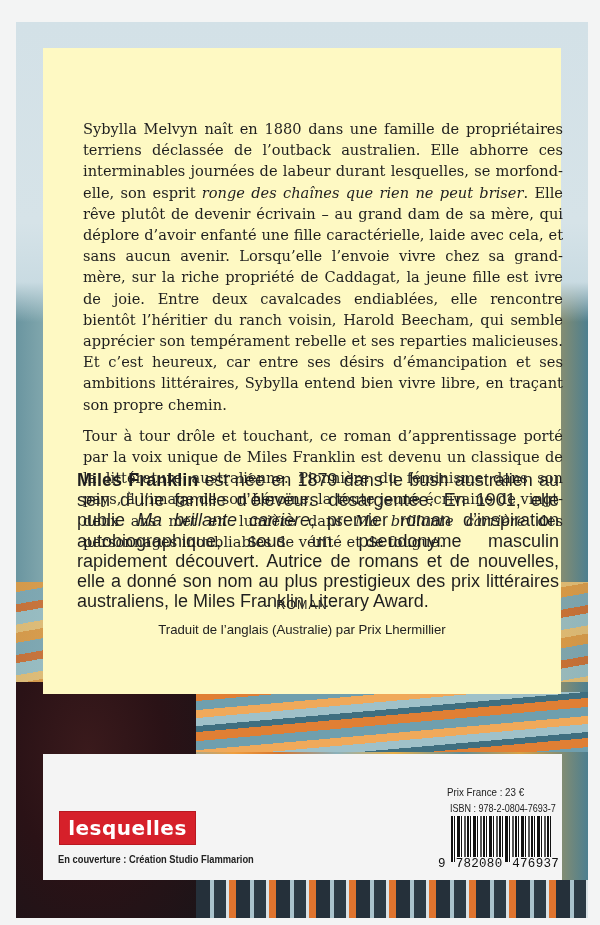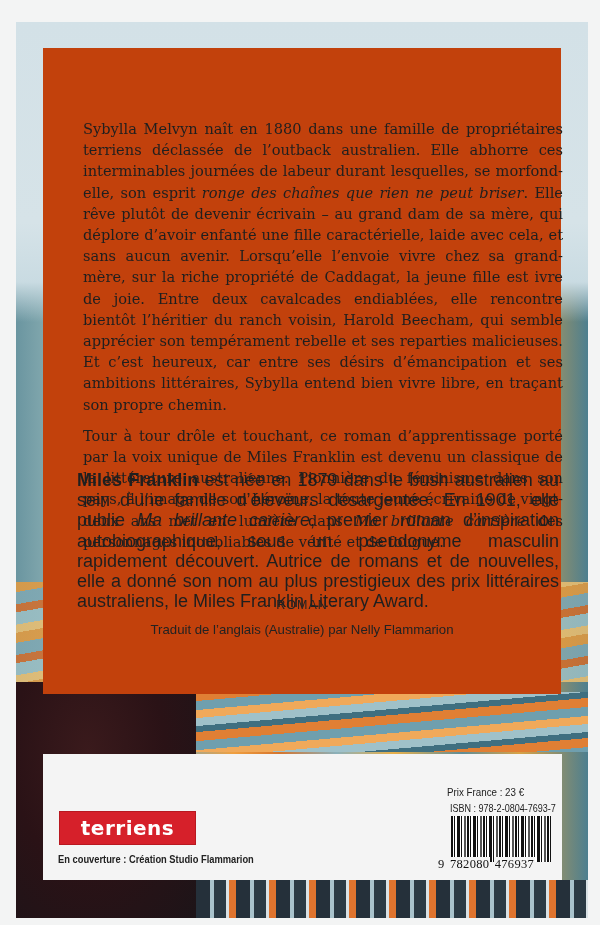--- a/index.html
+++ b/index.html
@@ -9,37 +9,37 @@
         linear-gradient(180deg,#d3e1e7 0px,#d6e3e8 200px,#c9dbe2 260px,rgba(0,0,0,0) 300px),
         linear-gradient(90deg,#6a95a0 0%,#8fb2b5 8%,#dfe6e3 16%,#89a9a8 28%,#f0a040 38%,#d6742c 46%,#8ab0ba 56%,#e9b04a 66%,#5f8d98 78%,#d9a245 88%,#4d7f8f 100%);}
     .cover .dark{position:absolute;left:0;top:660px;width:180px;height:236px;
       background:radial-gradient(ellipse at 40% 30%,#3a1a1c 0%,#2a1216 50%,#1d1418 100%);}
     .cover .strip1{position:absolute;left:0;top:560px;width:572px;height:100px;
       background:repeating-linear-gradient(170deg,#e59a3d 0 10px,#7fa8b3 10px 22px,#d36c2a 22px 30px,#9cc0c5 30px 42px,#edc070 42px 50px);opacity:.85;}
     .cover .strip2{position:absolute;left:180px;top:670px;width:392px;height:60px;
       background:repeating-linear-gradient(175deg,#e07f34 0 9px,#6f9fae 9px 18px,#f0a95a 18px 26px,#9fc1c9 26px 34px,#3f6f80 34px 40px);}
     .cover .strip3{position:absolute;left:180px;top:858px;width:392px;height:38px;
       background:repeating-linear-gradient(90deg,#25303a 0 14px,#a9c3cc 14px 18px,#2b3a44 18px 30px,#d9e2e5 30px 33px,#e0742e 33px 40px);}
-    .panel-main{position:absolute;left:43px;top:48px;width:518px;height:646px;background:#c2410c;}
+    .panel-main{position:absolute;left:43px;top:48px;width:518px;height:646px;background:#fef9c3;}
     .panel-bottom{position:absolute;left:43px;top:754px;width:519px;height:126px;background:#f4f4f4;}
     .blurb{position:absolute;left:40px;top:70px;width:480px;font-family:"DejaVu Serif",serif;font-size:14.6px;line-height:21.2px;color:#1f1f1f;text-align:justify;}
     .blurb p{margin:0;}
     .blurb p+p{margin-top:10px;}
     .bio{position:absolute;left:77px;top:470px;width:482px;font-family:"Liberation Sans",sans-serif;font-size:18px;line-height:20.2px;color:#1f1f1f;text-align:justify;}
     .bio b{font-weight:bold;}
     .genre{position:absolute;left:43px;top:598px;width:518px;text-align:center;font-family:"Liberation Sans",sans-serif;font-size:12.5px;letter-spacing:1px;color:#222;}
     .translator{position:absolute;left:43px;top:622px;width:518px;text-align:center;font-family:"Liberation Sans",sans-serif;font-size:13.2px;color:#222;}
     .logo{position:absolute;left:59px;top:811px;width:135px;height:32px;background:#d6202a;border:1px solid #b81820;display:flex;align-items:center;justify-content:center;}
     .logo span{color:#fff;font-family:"DejaVu Sans",sans-serif;font-weight:bold;font-size:20px;letter-spacing:0.5px;}
     .credit{position:absolute;left:58px;top:853px;font-family:"Liberation Sans",sans-serif;font-size:10.6px;color:#222;font-weight:bold;transform:scaleX(.88);transform-origin:left;}
     .price{position:absolute;left:447px;top:786px;font-family:"Liberation Sans",sans-serif;font-size:11.5px;color:#222;transform:scaleX(.85);transform-origin:left;}
     .isbn{position:absolute;left:450px;top:802px;font-family:"Liberation Sans",sans-serif;font-size:11px;color:#222;transform:scaleX(.82);transform-origin:left;}
     .barcode{position:absolute;left:451px;top:816px;width:100px;height:46px;
       background:repeating-linear-gradient(90deg,#111 0 2px,#fff 2px 3px,#111 3px 4px,#fff 4px 6px,#111 6px 9px,#fff 9px 10px,#111 10px 11px,#fff 11px 13px,#555 13px 15px,#fff 15px 16px);}
-    .barcode-num{position:absolute;left:437px;top:857px;font-family:Liberation Serif, serif;font-size:12.5px;color:#111;background:transparent;letter-spacing:.3px;}
+    .barcode-num{position:absolute;left:437px;top:857px;font-family:Liberation Mono, monospace;font-size:12.5px;color:#111;background:transparent;letter-spacing:.3px;}
     .barcode-num .g{background:#f4f4f4;padding:0 1px;}
   </style>
 </head>
 <body>
 
 <div class="cover">
   <div class="strip1"></div>
   <div class="strip2"></div>
   <div class="dark"></div>
   <div class="strip3"></div>
@@ -48,26 +48,26 @@
 <div class="panel-main">
   <div class="blurb">
     <p><span>Sybylla Melvyn naît en 1880 dans une famille de propriétaires terriens déclassée de l’outback australien. Elle abhorre ces interminables journées de labeur durant lesquelles, se morfond-elle, son esprit </span><i>ronge des chaînes que rien ne peut briser</i><span>. Elle rêve plutôt de devenir écrivain – au grand dam de sa mère, qui déplore d’avoir enfanté une fille caractérielle, laide avec cela, et sans aucun avenir. Lorsqu’elle l’envoie vivre chez sa grand-mère, sur la riche propriété de Caddagat, la jeune fille est ivre de joie. Entre deux cavalcades endiablées, elle rencontre bientôt l’héritier du ranch voisin, Harold Beecham, qui semble apprécier son tempérament rebelle et ses reparties malicieuses. Et c’est heureux, car entre ses désirs d’émancipation et ses ambitions littéraires, Sybylla entend bien vivre libre, en traçant son propre chemin.</span></p>
     <p><span>Tour à tour drôle et touchant, ce roman d’apprentissage porté par la voix unique de Miles Franklin est devenu un classique de la littérature australienne. Pionnière du féminisme dans son pays, à l’image de son héroïne, la toute jeune écrivaine de vingt-deux ans met en lumière dans </span><i>Ma brillante carrière</i><span> des personnages inoubliables de vérité et de fougue.</span></p>
   </div>
 </div>
 
 <div class="bio"><b>Miles Franklin</b><span> est née en 1879 dans le bush australien au sein d’une famille d’éleveurs désargentée. En 1901, elle publie </span><i>Ma brillante carrière</i><span>, premier roman d’inspiration autobiographique, sous un pseudonyme masculin rapidement découvert. Autrice de romans et de nouvelles, elle a donné son nom au plus prestigieux des prix littéraires australiens, le Miles Franklin Literary Award.</span></div>
 
 <div class="genre">- ROMAN -</div>
-<div class="translator">Traduit de l’anglais (Australie) par Nelly Flammarion</div>
+<div class="translator">Traduit de l’anglais (Australie) par Prix Lhermillier</div>
 
 <div class="panel-bottom"></div>
 
 <div class="logo">
-  <span>terriens</span>
+  <span>lesquelles</span>
 </div>
 <div class="credit">En couverture : Création Studio Flammarion</div>
 
 <div class="price">Prix France : 23 €</div>
 <div class="isbn">ISBN : 978-2-0804-7693-7</div>
 <div class="barcode"></div>
 <div class="barcode-num">
   <span class="g">9</span>
   <span class="g">782080</span>
   <span class="g">476937</span>

